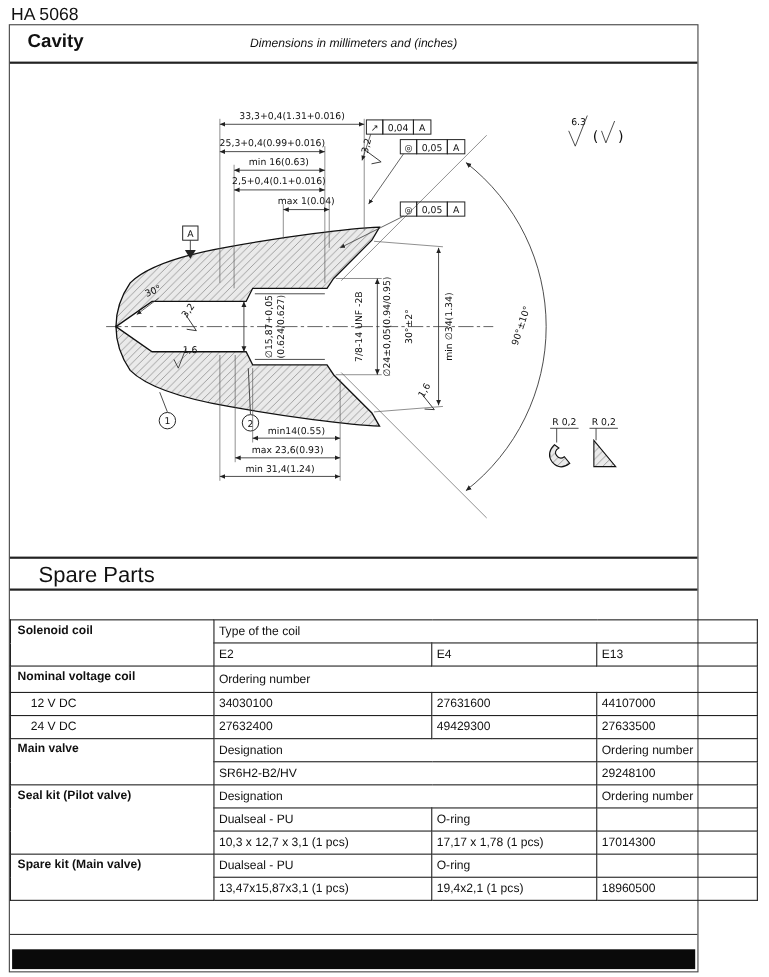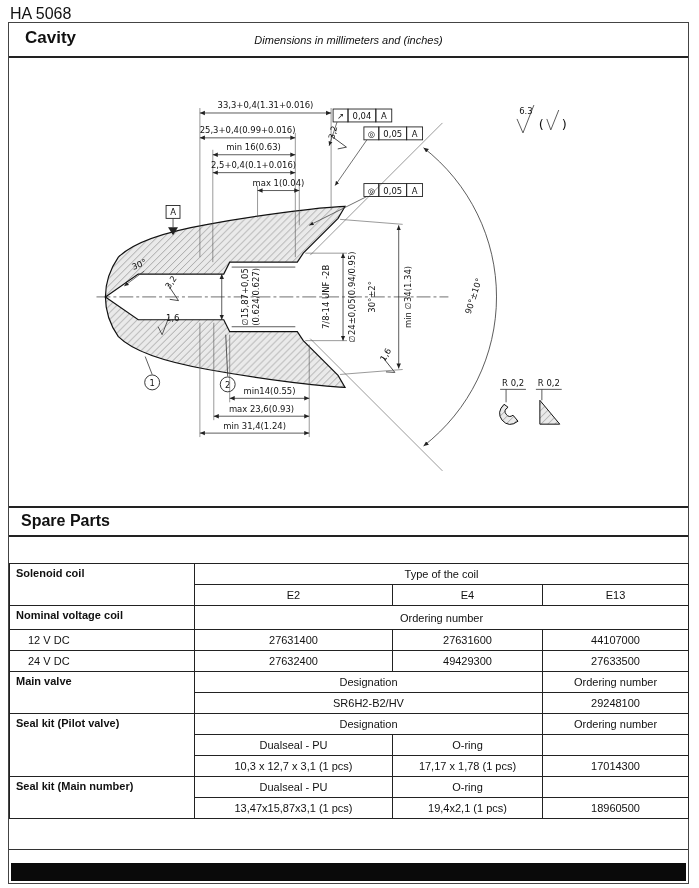--- a/index.html
+++ b/index.html
@@ -1,32 +1,32 @@
 <!DOCTYPE html>
 <html><head>
 <meta charset="utf-8">
 <style>
   html,body{margin:0;padding:0;}
   body{
     width:699px;height:888px;position:relative;background:#fff;
     font-family:"Liberation Sans", sans-serif;color:#111;
   }
   .doc-number{position:absolute;top:5px;left:10px;font-size:16px;}
-  .frame{position:absolute;top:22px;left:8px;width:681px;height:862px;
+  .frame{position:absolute;top:22px;left:8px;width:627px;height:862px;
     border:1px solid #444;box-sizing:border-box;}
   .cavity-header{position:absolute;top:0;left:0;right:0;height:33px;border-bottom:2px solid #222;}
   .cavity-title{position:absolute;left:16px;top:5px;font-size:17px;font-weight:bold;}
   .cavity-subtitle{position:absolute;left:50%;transform:translateX(-50%);top:11px;font-size:11px;white-space:nowrap;font-style:italic;}
   .drawing{position:absolute;top:35px;left:0;width:679px;height:448px;}
   .spare-header{position:absolute;top:483px;left:0;right:0;height:31px;
     border-top:2px solid #222;border-bottom:2px solid #222;box-sizing:border-box;}
-  .spare-title{position:absolute;left:12px;top:4px;font-size:16px;font-weight:bold;}
+  .spare-title{position:absolute;left:26px;top:4px;font-size:20px;font-weight:normal;}
   .table-wrap{position:absolute;top:540px;left:0;right:0;}
   table{width:100%;border-collapse:collapse;table-layout:fixed;font-size:11px;border-radius:14px;}
-  td{border:1px solid #222;height:20px;padding:0 4px;text-align:center;
+  td{border:1px solid #222;height:20px;padding:0 4px;text-align:left;
      overflow:hidden;white-space:nowrap;vertical-align:middle;}
   td.lbl{text-align:left;font-weight:bold;vertical-align:top;padding:3px 4px 0 6px;}
   td.sub{text-align:left;font-weight:normal;padding-left:18px;margin-top:32px;}
   .bottom-line{position:absolute;left:0;right:0;bottom:33px;border-top:1px solid #333;}
   .footer-bar{position:absolute;left:2px;right:2px;bottom:2px;height:18px;background:#0a0a0a;}
   
   .thin{stroke:#333;stroke-width:0.8;fill:none;}
   .ext{stroke:#555;stroke-width:0.6;fill:none;}
   .dim{stroke:#333;stroke-width:0.8;fill:none;marker-start:url(#arw);marker-end:url(#arw);}
   .ldr{stroke:#333;stroke-width:0.7;fill:none;marker-end:url(#arw);}
@@ -241,21 +241,21 @@
           <td>E2</td>
           <td>E4</td>
           <td>E13</td>
         </tr>
         <tr>
           <td class="lbl">Nominal voltage coil</td>
           <td colspan="3">Ordering number</td>
         </tr>
         <tr>
           <td class="sub">12 V DC</td>
-          <td>27631400</td>
+          <td>34030100</td>
           <td>27631600</td>
           <td>44107000</td>
         </tr>
         <tr>
           <td class="sub">24 V DC</td>
           <td>27632400</td>
           <td>49429300</td>
           <td>27633500</td>
         </tr>
         <tr>
@@ -276,21 +276,21 @@
           <td>Dualseal - PU</td>
           <td>O-ring</td>
           <td></td>
         </tr>
         <tr>
           <td>10,3 x 12,7 x 3,1 (1 pcs)</td>
           <td>17,17 x 1,78 (1 pcs)</td>
           <td>17014300</td>
         </tr>
         <tr>
-          <td class="lbl" rowspan="2">Seal kit (Main number)</td>
+          <td class="lbl" rowspan="2">Spare kit (Main valve)</td>
           <td>Dualseal - PU</td>
           <td>O-ring</td>
           <td></td>
         </tr>
         <tr>
           <td>13,47x15,87x3,1 (1 pcs)</td>
           <td>19,4x2,1 (1 pcs)</td>
           <td>18960500</td>
         </tr>
       </tbody>

